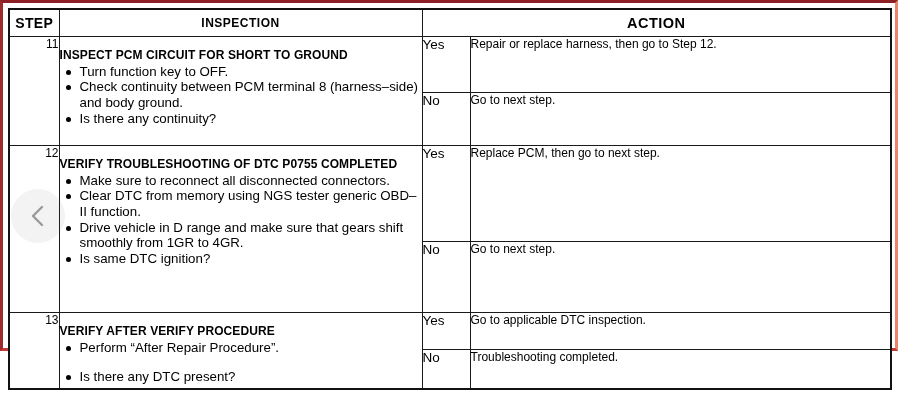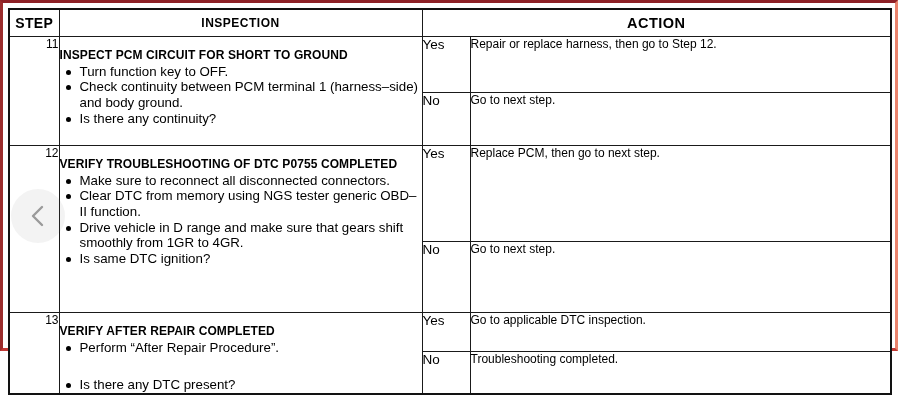--- a/index.html
+++ b/index.html
@@ -120,21 +120,21 @@
   }
   ul.insp-list li .bullet {
     position: absolute;
     left: 6px;
     top: 6px;
     width: 5px;
     height: 5px;
     background: #000;
     border-radius: 50%;
   }
-  ul.insp-list li.spaced { margin-top: 22px; }
+  ul.insp-list li.spaced { margin-top: 14px; }
 
   
   #prev-nav {
     position: absolute;
     left: 8px;
     top: 186px;
     width: 54px;
     height: 54px;
     border-radius: 50%;
     background: rgba(120,120,120,0.085);
@@ -176,21 +176,21 @@
           <td class="step-cell" rowspan="2">11</td>
           <td class="insp-cell" rowspan="2">
             <div class="insp-title">INSPECT PCM CIRCUIT FOR SHORT TO GROUND</div>
             <ul class="insp-list">
               <li>
                 <span class="bullet"></span>
                 <span>Turn function key to OFF.</span>
               </li>
               <li>
                 <span class="bullet"></span>
-                <span>Check continuity between PCM terminal 1 (harness–side) and body ground.</span>
+                <span>Check continuity between PCM terminal 8 (harness–side) and body ground.</span>
               </li>
               <li>
                 <span class="bullet"></span>
                 <span>Is there any continuity?</span>
               </li>
             </ul>
           </td>
           <td class="yn-cell" style="height:55px;">Yes</td>
           <td class="act-cell">Repair or replace harness, then go to Step 12.</td>
         </tr>
@@ -226,21 +226,21 @@
           <td class="act-cell">Replace PCM, then go to next step.</td>
         </tr>
         <tr>
           <td class="yn-cell" style="height:70px;">No</td>
           <td class="act-cell">Go to next step.</td>
         </tr>
 
         <tr>
           <td class="step-cell" rowspan="2">13</td>
           <td class="insp-cell" rowspan="2">
-            <div class="insp-title">VERIFY AFTER REPAIR COMPLETED</div>
+            <div class="insp-title">VERIFY AFTER VERIFY PROCEDURE</div>
             <ul class="insp-list">
               <li>
                 <span class="bullet"></span>
                 <span>Perform “After Repair Procedure”.</span>
               </li>
               <li class="spaced">
                 <span class="bullet"></span>
                 <span>Is there any DTC present?</span>
               </li>
             </ul>

